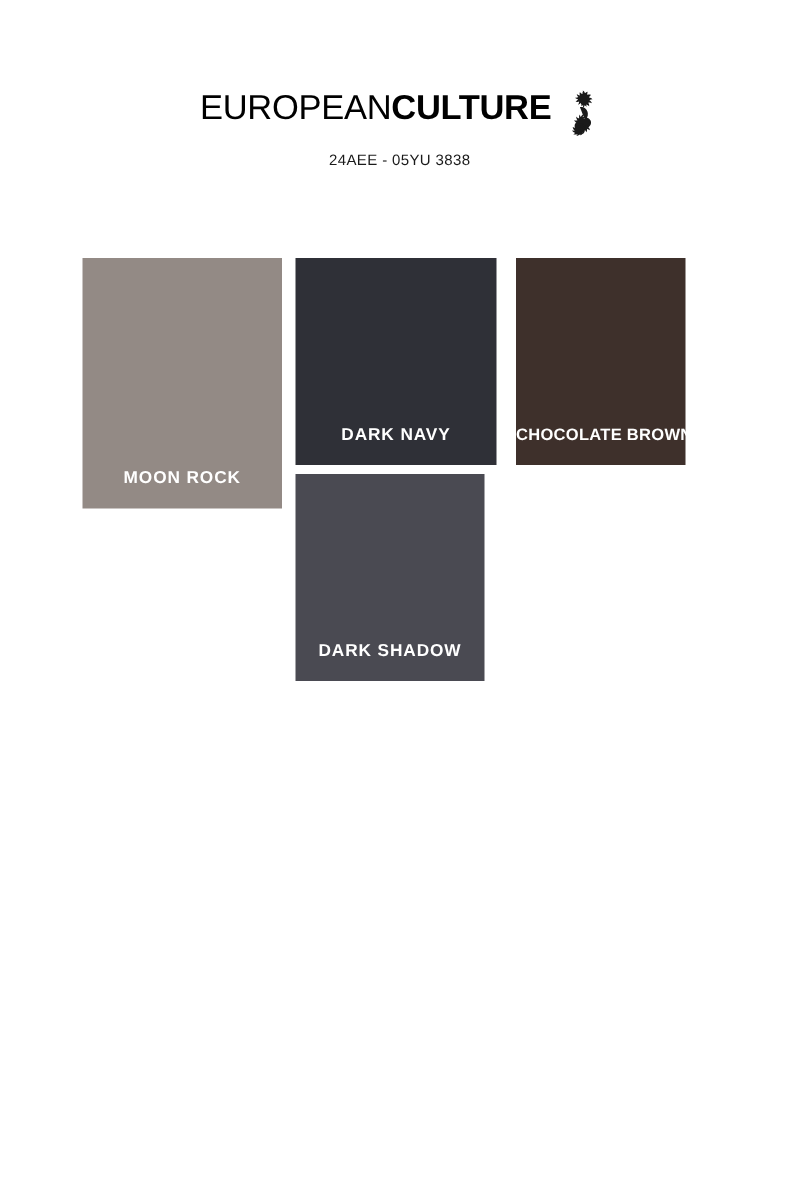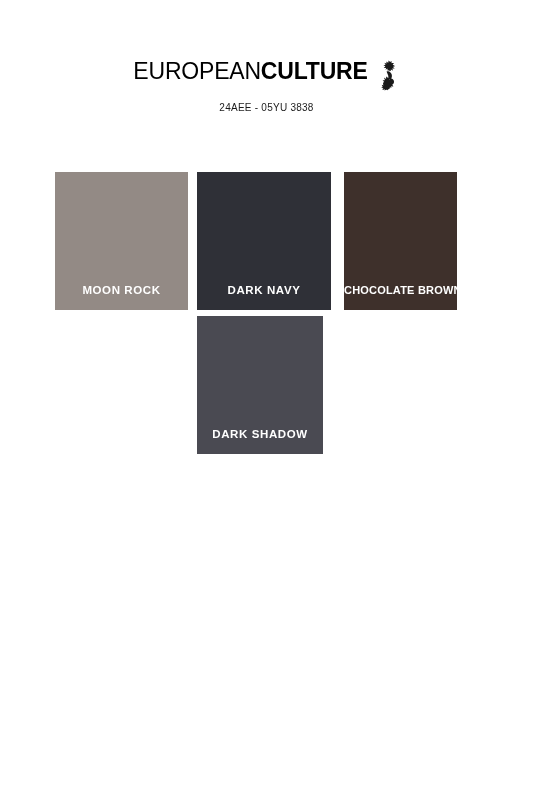--- a/index.html
+++ b/index.html
@@ -79,21 +79,21 @@
     bottom: 14px;
     text-align: center;
     color: #ffffff;
     font-size: 11.5px;
     font-weight: 700;
     letter-spacing: 0.6px;
     white-space: nowrap;
   }
 
   
-  .sw-0 { left: 55px;  top: 0px;   width: 133px; height: 138px; padding-left: 32px; }
+  .sw-0 { left: 55px;  top: 0px;   width: 133px; height: 167px; padding-left: 32px; }
   .sw-1 { left: 197px; top: 0px;   width: 134px; height: 138px; }
   .sw-2 { left: 344px; top: 0px;   width: 113px; height: 138px; }
   .sw-3 { left: 197px; top: 144px; width: 126px; height: 138px; }
 
   .sw-2 .swatch-label { font-size: 11px; letter-spacing: 0.2px; }
 </style>
 </head>
 <body style="background-color: rgb(255, 255, 255);">
 
 <div class="header">

